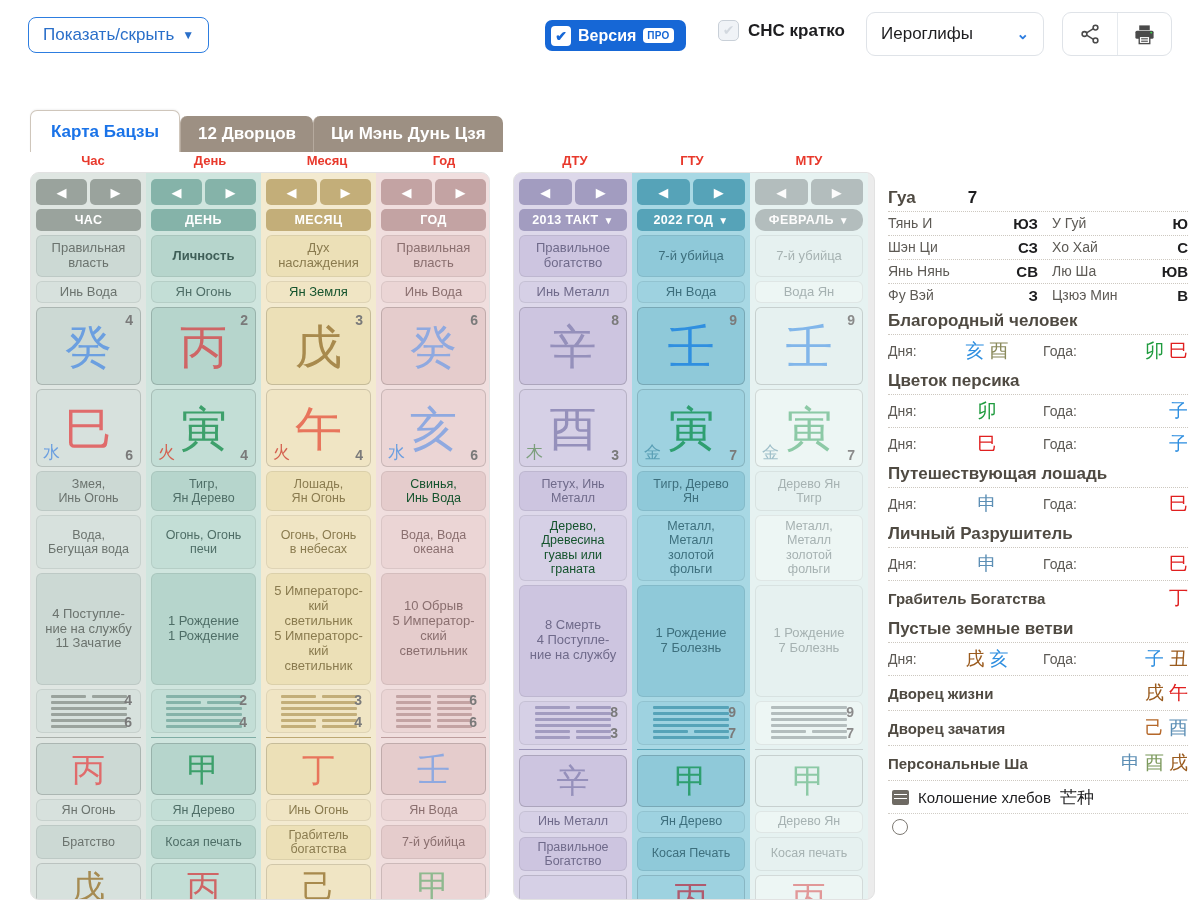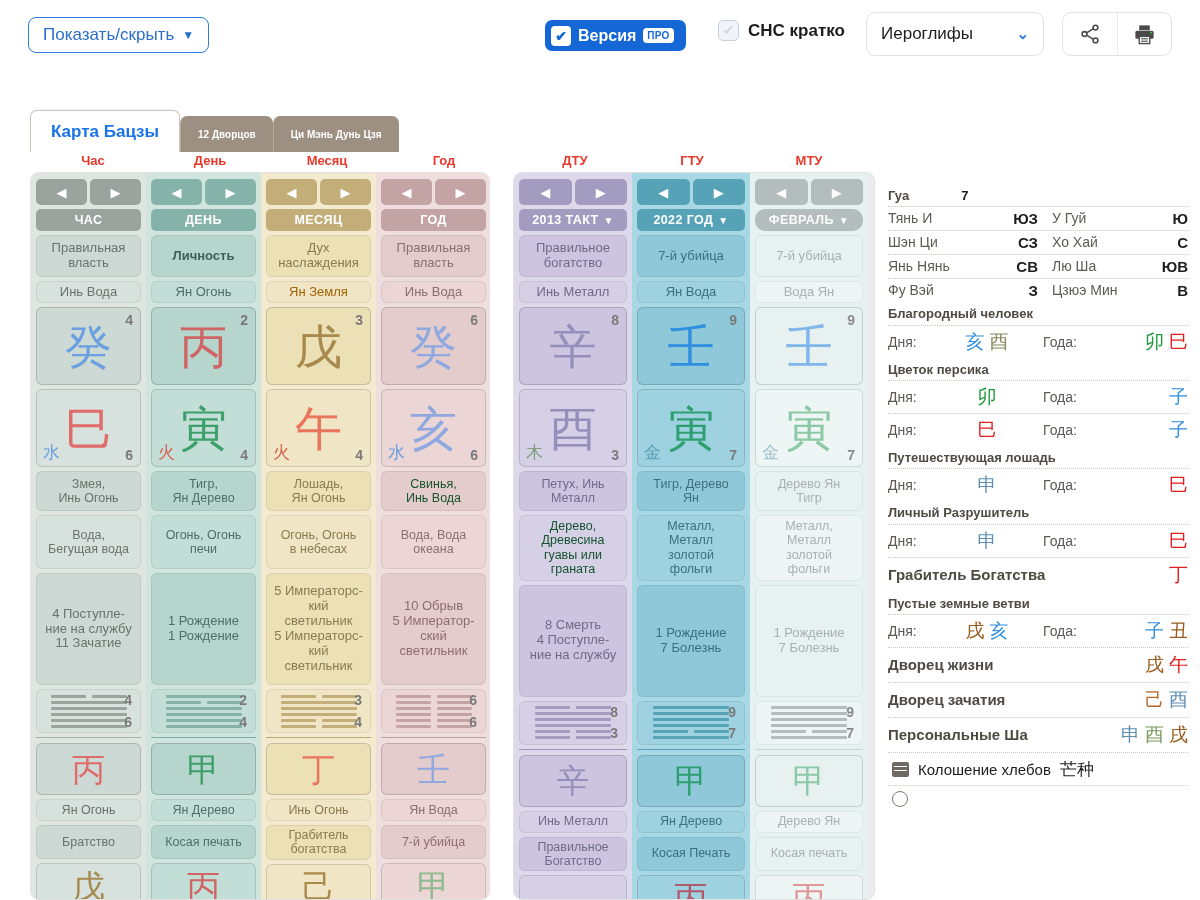--- a/index.html
+++ b/index.html
@@ -66,21 +66,21 @@
   }
   .icon-group .ib {
     flex:1; display:flex; align-items:center; justify-content:center; cursor:pointer;
   }
   .icon-group .ib + .ib { border-left:1px solid #e6eaee; }
 
   
   .tabs { position:absolute; left:30px; top:110px; display:flex; align-items:flex-end; }
   .tab {
     height:36px; padding:0 17px; display:flex; align-items:center;
-    background:#9d9083; color:#ffffff; font-size:10px; font-weight:bold;
+    background:#9d9083; color:#ffffff; font-size:17px; font-weight:bold;
     border-radius:7px 7px 0 0; cursor:pointer; white-space:nowrap;
   }
   .tab + .tab { border-left:1px solid #b6aa9e; }
   .tab.active {
     background:#ffffff; color:#1a73e8; font-size:17px; height:42px;
     padding:0 20px; border:1px solid #cfc6bb; border-bottom:none;
     box-shadow:0 -1px 2px rgba(0,0,0,.05);
   }
 
   
@@ -146,21 +146,21 @@
   .c-hs2 { height:22px; font-size:12.5px; }
   .c-hs3 { min-height:34px; font-size:12.5px; padding:2px 3px; }
   .c-hs-b { height:46px; }
   .c-hs-b .g { font-family:"DejaVu Sans", sans-serif; font-size:33px; line-height:1; }
 
   .hr-sep { height:1px; margin:2px 0 5px 0; }
 
   
   .sidebar { position:absolute; left:888px; top:184px; width:300px; }
   .sb-h {
-    font-size:13px; font-weight:bold; color:#4f4a42;
+    font-size:17px; font-weight:bold; color:#4f4a42;
     padding:4px 0 3px 0; line-height:1.18;
   }
   .sb-h.with-val { display:flex; }
   .sb-h.with-val .v { margin-left:52px; color:#1d1d1f; }
   .sb-row {
     display:flex; align-items:center; font-size:14px; color:#5d5a55;
     border-top:1px solid #ddd9d3; padding:3px 0; min-height:23px;
   }
   .sb-row.dotted { border-top:1px dotted #cdc8c0; }
   .g4x { display:flex; width:100%; }
@@ -379,21 +379,21 @@
     </div>
     <div class="col" style="background: rgb(243, 234, 208); left: 230px; width: 115px;">
       <div class="arrows">
         <div class="ar" style="background: rgb(195, 174, 121);">◀</div>
         <div class="ar" style="background: rgb(195, 174, 121);">▶</div>
       </div>
       <div class="navlabel" style="background: rgb(195, 174, 121);">
         <span>МЕСЯЦ</span>
       </div>
       <div class="cell c-god" style="background: rgb(236, 224, 183); color: rgb(138, 123, 79); border: 1px solid rgba(0, 0, 0, 0.07);">Дух наслаждения</div>
-      <div class="cell c-elem" style="background: rgb(240, 229, 196); color: #a16207; border: 1px solid rgba(0, 0, 0, 0.07);">Ян Земля</div>
+      <div class="cell c-elem" style="background: rgb(240, 229, 196); color: #14532d; border: 1px solid rgba(0, 0, 0, 0.07);">Ян Земля</div>
       <div class="cell c-glyph" style="background: rgb(236, 224, 183); color: rgb(138, 123, 79); border: 1px solid rgba(0, 0, 0, 0.16);">
         <span class="g cjk" style="color: rgb(168, 138, 77);">戊</span>
         <span class="num">3</span>
       </div>
       <div class="cell c-branch" style="background: rgb(240, 229, 196); color: rgb(138, 123, 79); border: 1px solid rgba(0, 0, 0, 0.14);">
         <span class="g cjk" style="color: rgb(232, 117, 92);">午</span>
         <span class="num">4</span>
         <span class="el cjk" style="color: rgb(212, 96, 79);">火</span>
       </div>
       <div class="cell c-anim" style="background: rgb(236, 224, 183); color: rgb(138, 123, 79); border: 1px solid rgba(0, 0, 0, 0.07);">Лошадь,<br>Ян Огонь</div>

